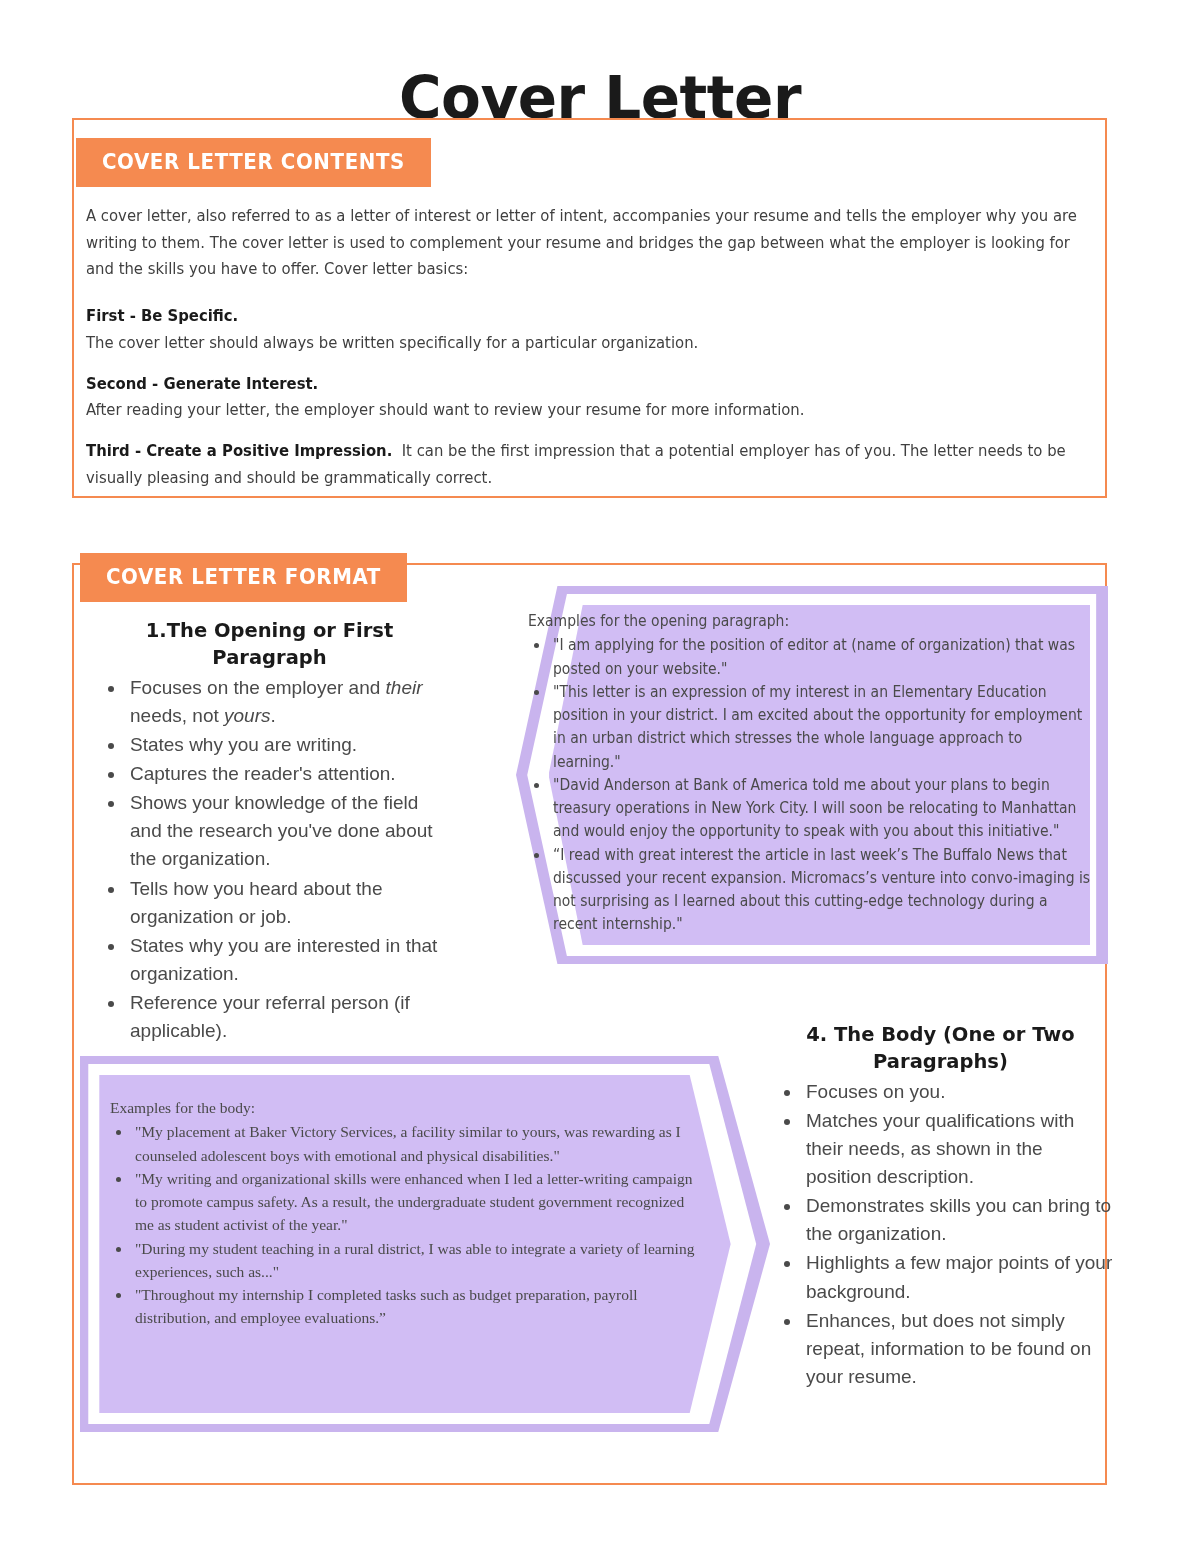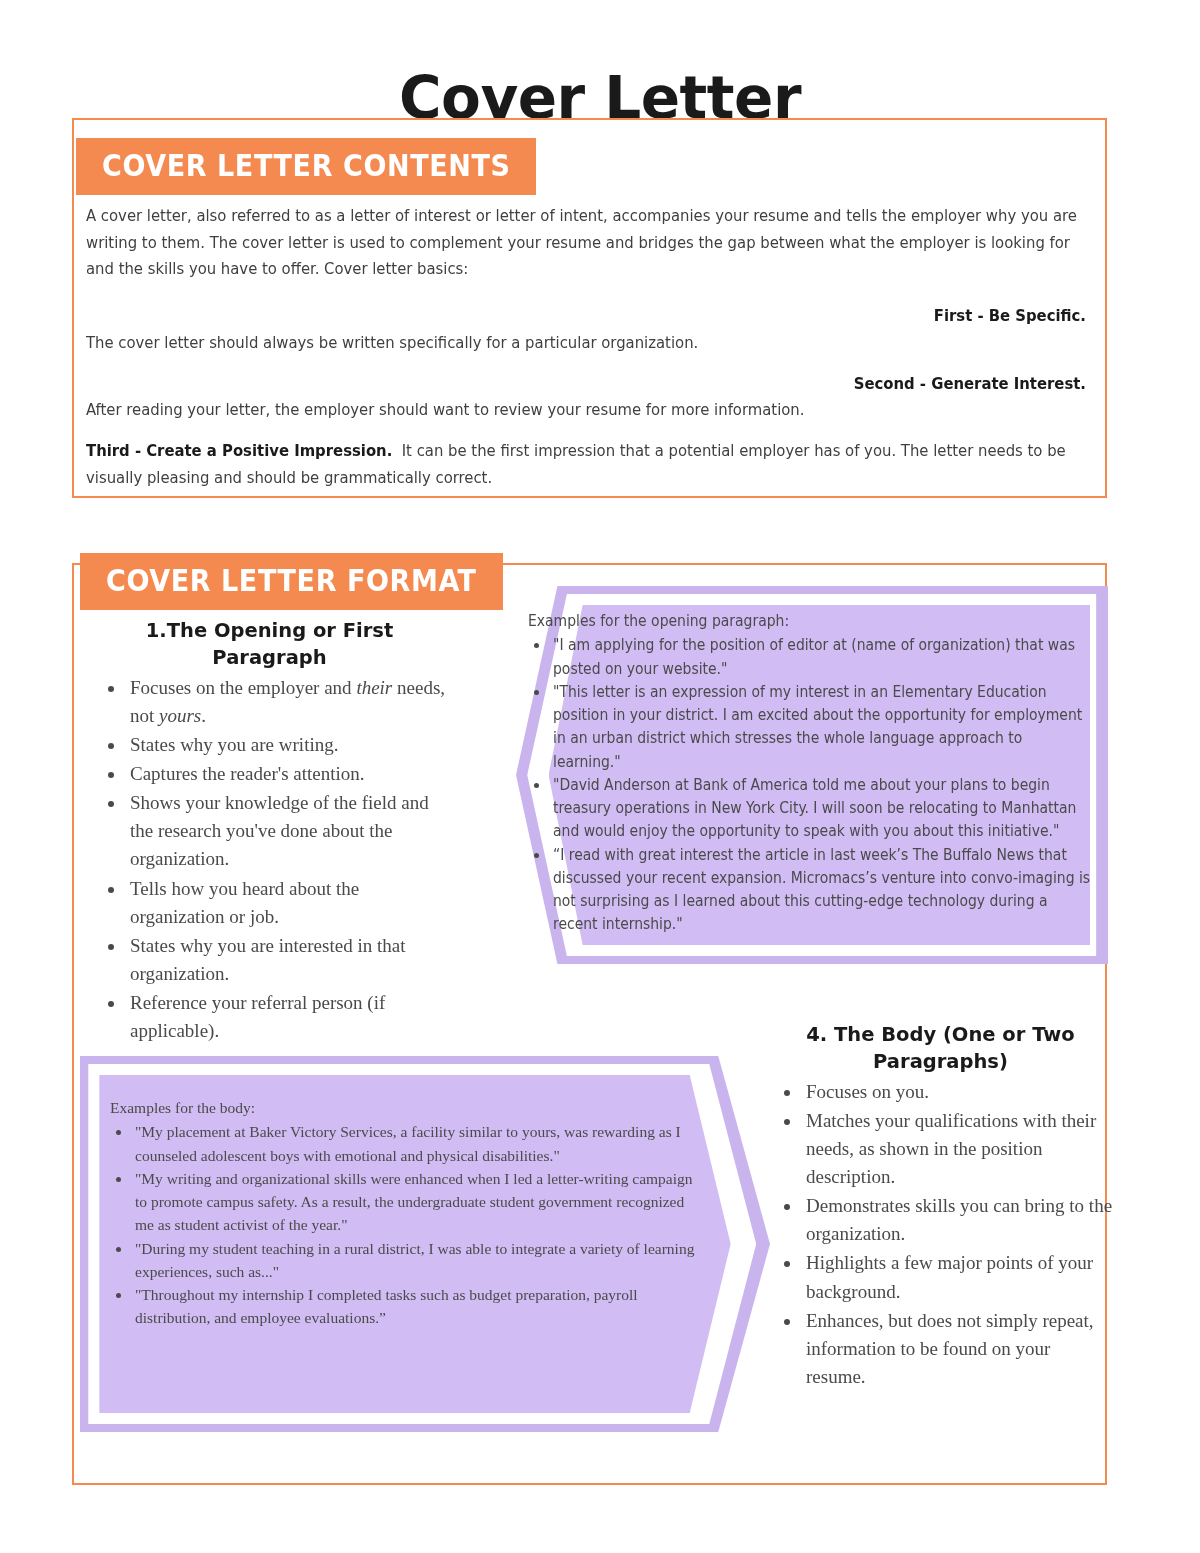--- a/index.html
+++ b/index.html
@@ -49,21 +49,21 @@
     width: 1035px;
     height: 922px;
   }
 
   .badge {
     position: absolute;
     background: #F58A50;
     color: #ffffff;
     font-family: "DejaVu Sans Condensed", "DejaVu Sans", sans-serif;
     font-weight: bold;
-    font-size: 30px;
+    font-size: 22px;
     letter-spacing: 0.6px;
     padding: 13px 26px 14px 26px;
     box-sizing: border-box;
     white-space: nowrap;
     line-height: 1;
   }
   #badge-contents { left: 76px; top: 138px; }
   #badge-format   { left: 80px; top: 553px; }
 
   
@@ -71,41 +71,41 @@
     position: absolute;
     left: 86px;
     top: 203px;
     width: 1000px;
     font-family: "DejaVu Sans Condensed", "DejaVu Sans", sans-serif;
     font-size: 16.5px;
     line-height: 1.62;
     color: #3f3f3f;
   }
   .contents-body p { margin: 0 0 14px 0; }
-  .contents-body p.tight { margin-bottom: 0; text-align: right; }
+  .contents-body p.tight { margin-bottom: 0; }
   .contents-body .lead { margin-bottom: 20px; }
   .contents-body b { color: #1a1a1a; font-weight: bold; }
 
   
   .col-heading {
     font-family: "DejaVu Sans", sans-serif;
     font-weight: bold;
     font-size: 19.5px;
     color: #1a1a1a;
     line-height: 1.38;
     margin: 0 0 2px 0;
     text-align: center;
   }
   ul.plain {
     margin: 0;
     padding-left: 34px;
     list-style: disc;
   }
   ul.plain li {
-    font-family: Liberation Serif, serif;
+    font-family: Liberation Sans, sans-serif;
     font-size: 19px;
     line-height: 1.48;
     color: #4a4a4a;
     margin: 0 0 1px 0;
     padding-left: 4px;
   }
   ul.plain li i { font-style: italic; }
 
   #opening-col {
     position: absolute;

